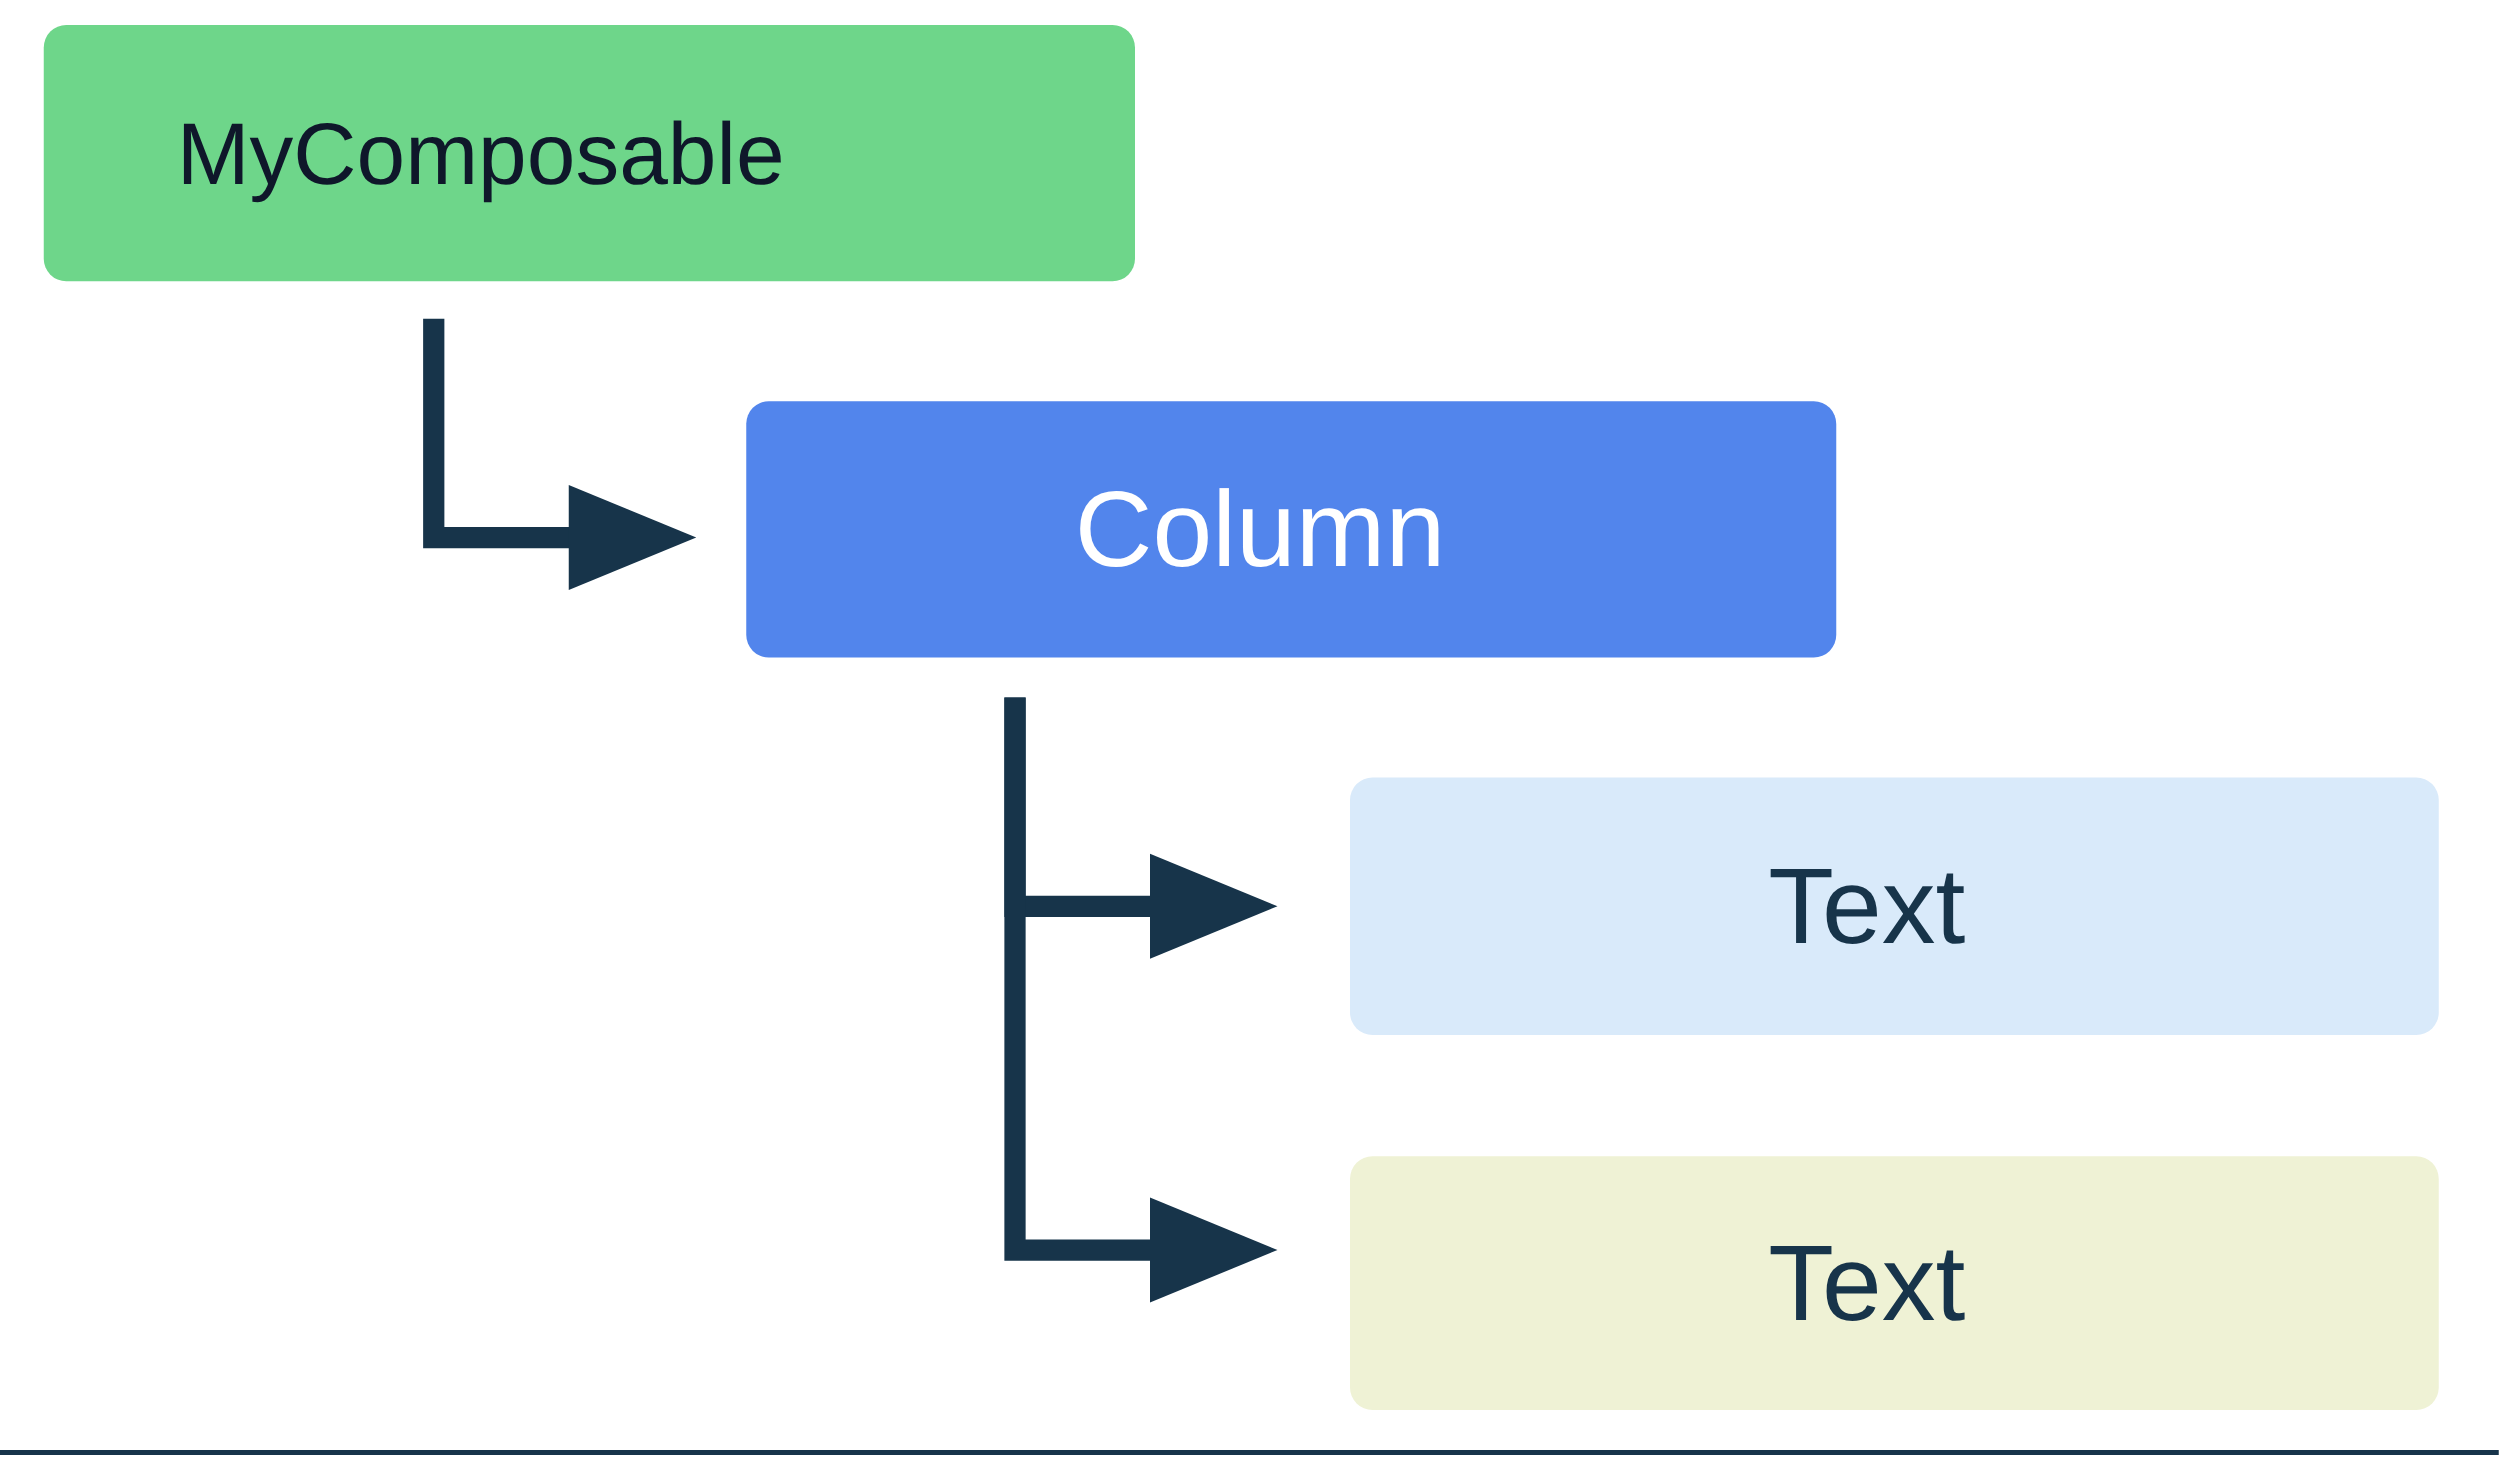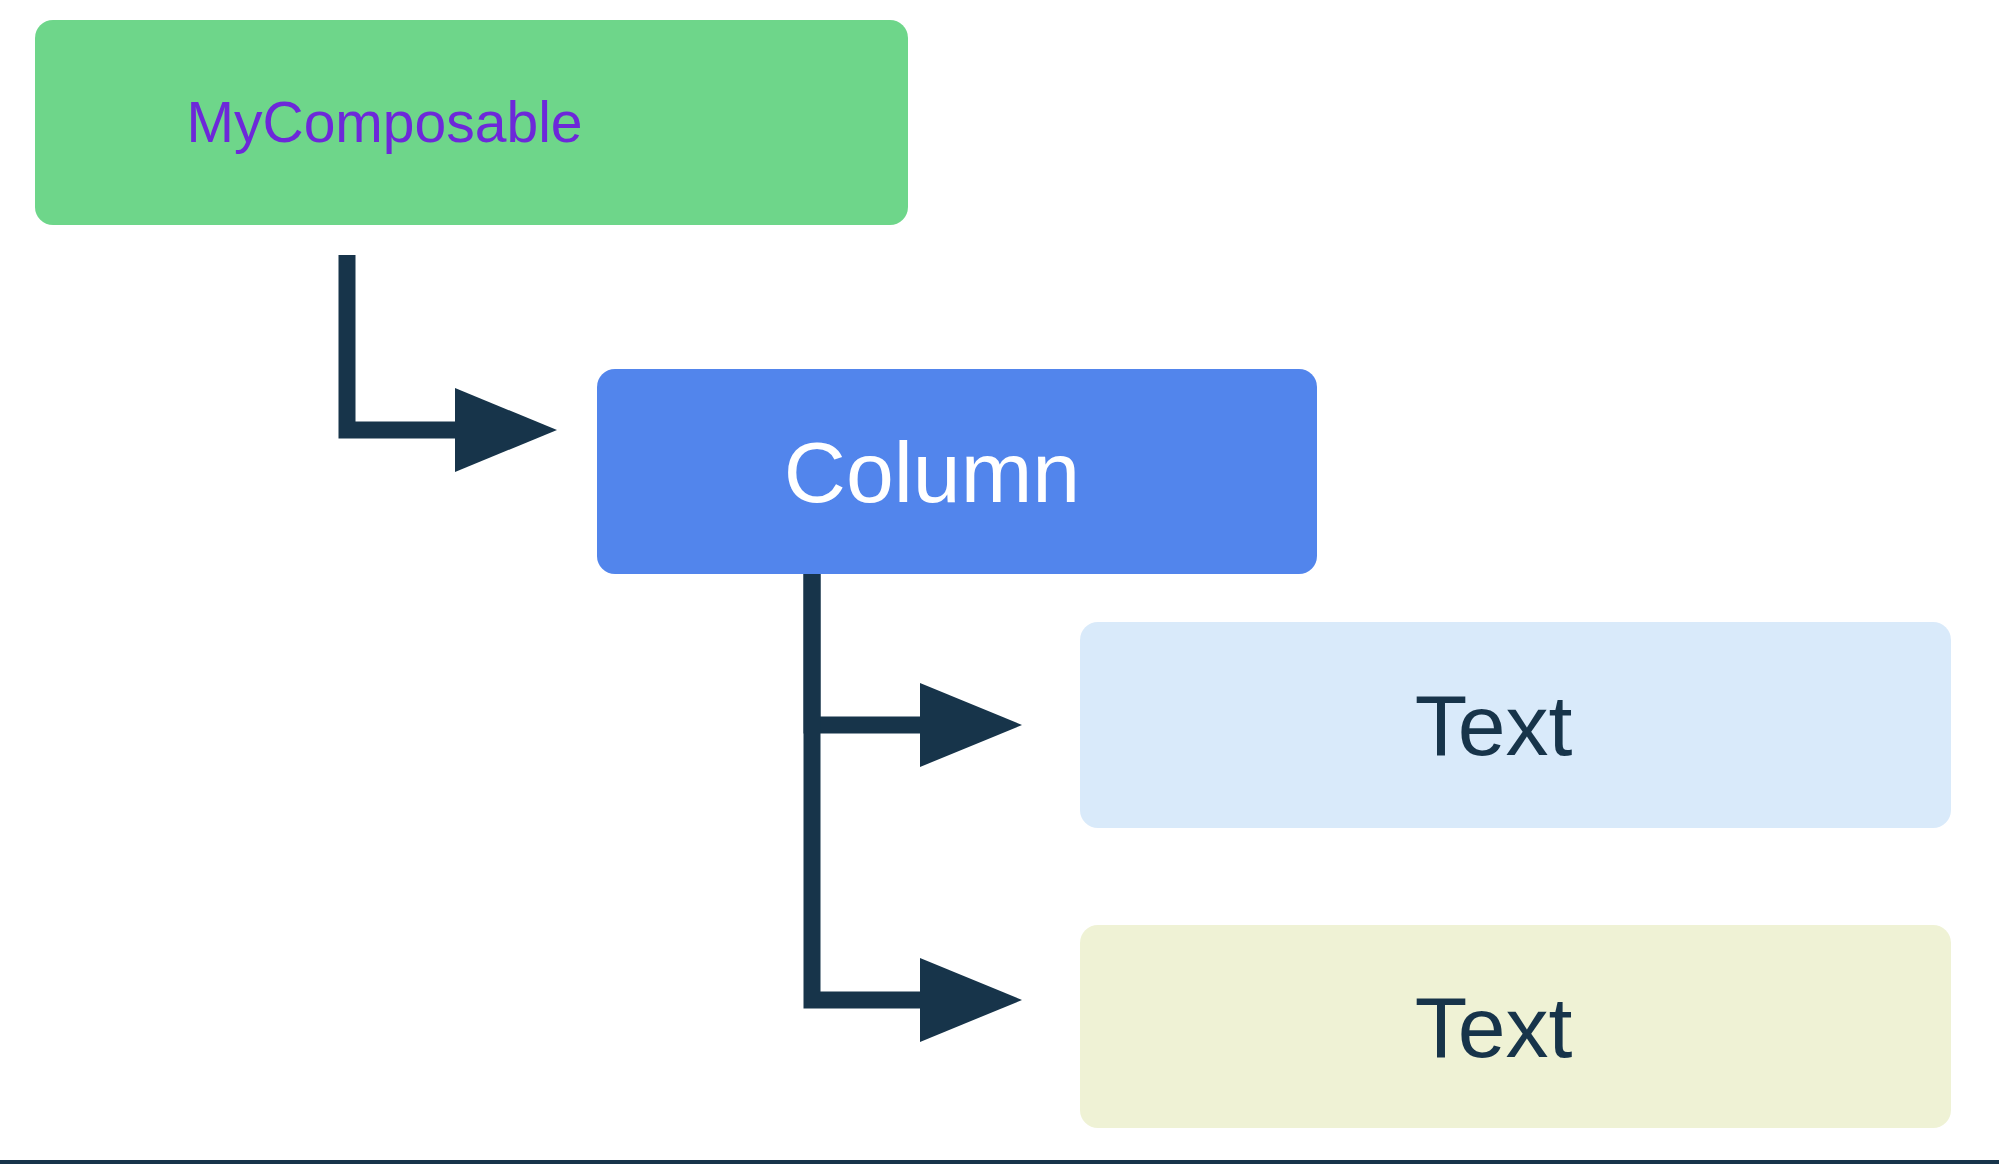--- a/index.html
+++ b/index.html
@@ -37,33 +37,32 @@
   }
   
   #node-root {
     left: 35px;
     top: 20px;
     width: 873px;
     height: 205px;
     background: #6ED68A;
   }
   #node-root .node-label {
-    color: #6d28d9;
-    font-size: 57px;
+    color: #0f172a;
+    font-size: 70px;
     position: relative;
     left: -87px;
   }
   
   #node-column {
     left: 597px;
     top: 321px;
-    width: 720px;
+    width: 872px;
     height: 205px;
     background: #5285EC;
-    margin-top: 48px;
   }
   #node-column .node-label {
     color: #ffffff;
     font-size: 86px;
     position: relative;
     left: -25px;
   }
   
   #node-text-1 {
     left: 1080px;

